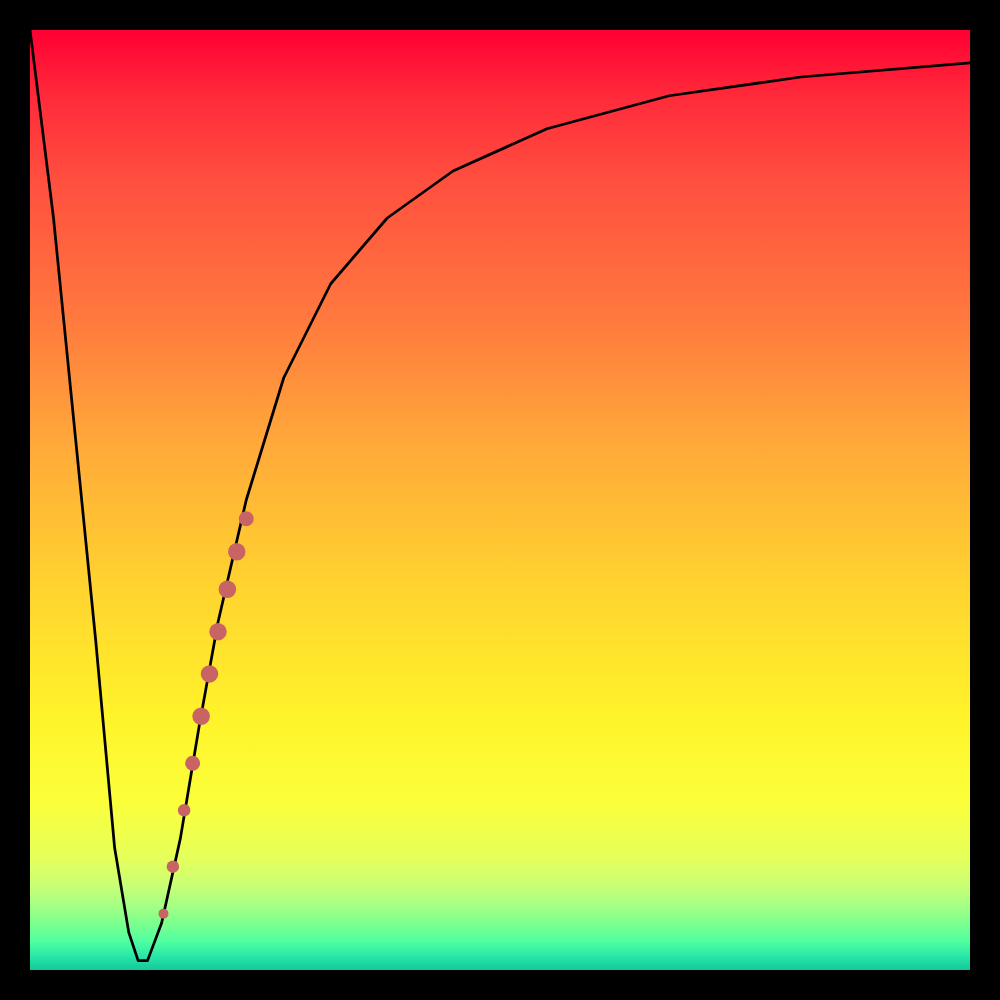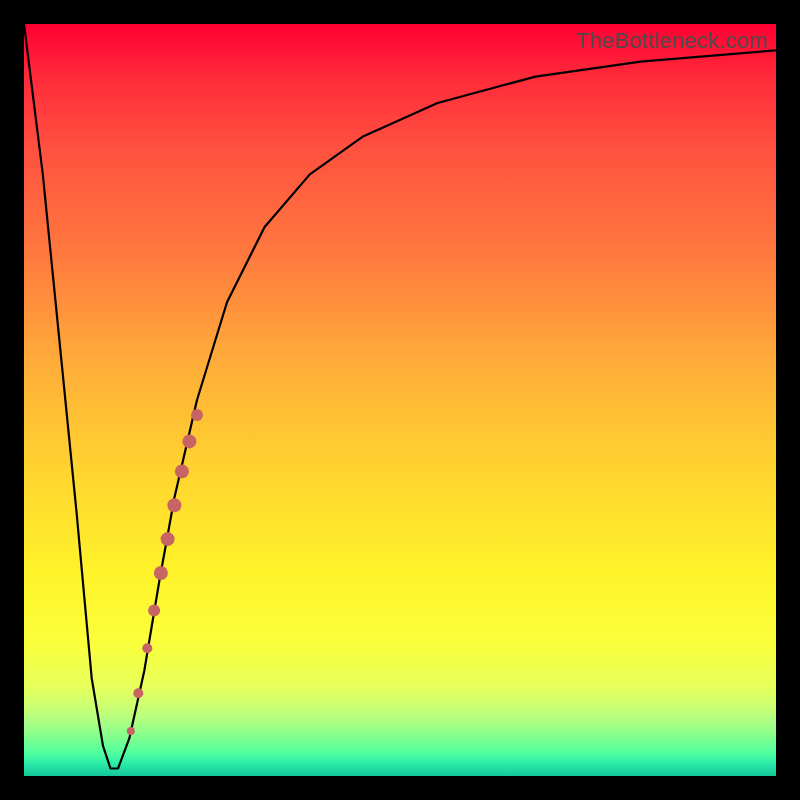--- a/index.html
+++ b/index.html
@@ -80,15 +80,14 @@
           <circle cx="130.1" cy="586.6" r="6" fill="#c86464"></circle>
           <circle cx="136.9" cy="549.0" r="7" fill="#c86464"></circle>
           <circle cx="143.6" cy="515.1" r="7" fill="#c86464"></circle>
           <circle cx="150.4" cy="481.3" r="7" fill="#c86464"></circle>
           <circle cx="157.9" cy="447.4" r="7" fill="#c86464"></circle>
           <circle cx="165.4" cy="417.4" r="7" fill="#c86464"></circle>
           <circle cx="173.0" cy="391.0" r="6" fill="#c86464"></circle>
         </g>
     </svg>
 
-    <div class="watermark">TheBottleneck.com</div>
   </div>
 </div>
 
 </body></html>

